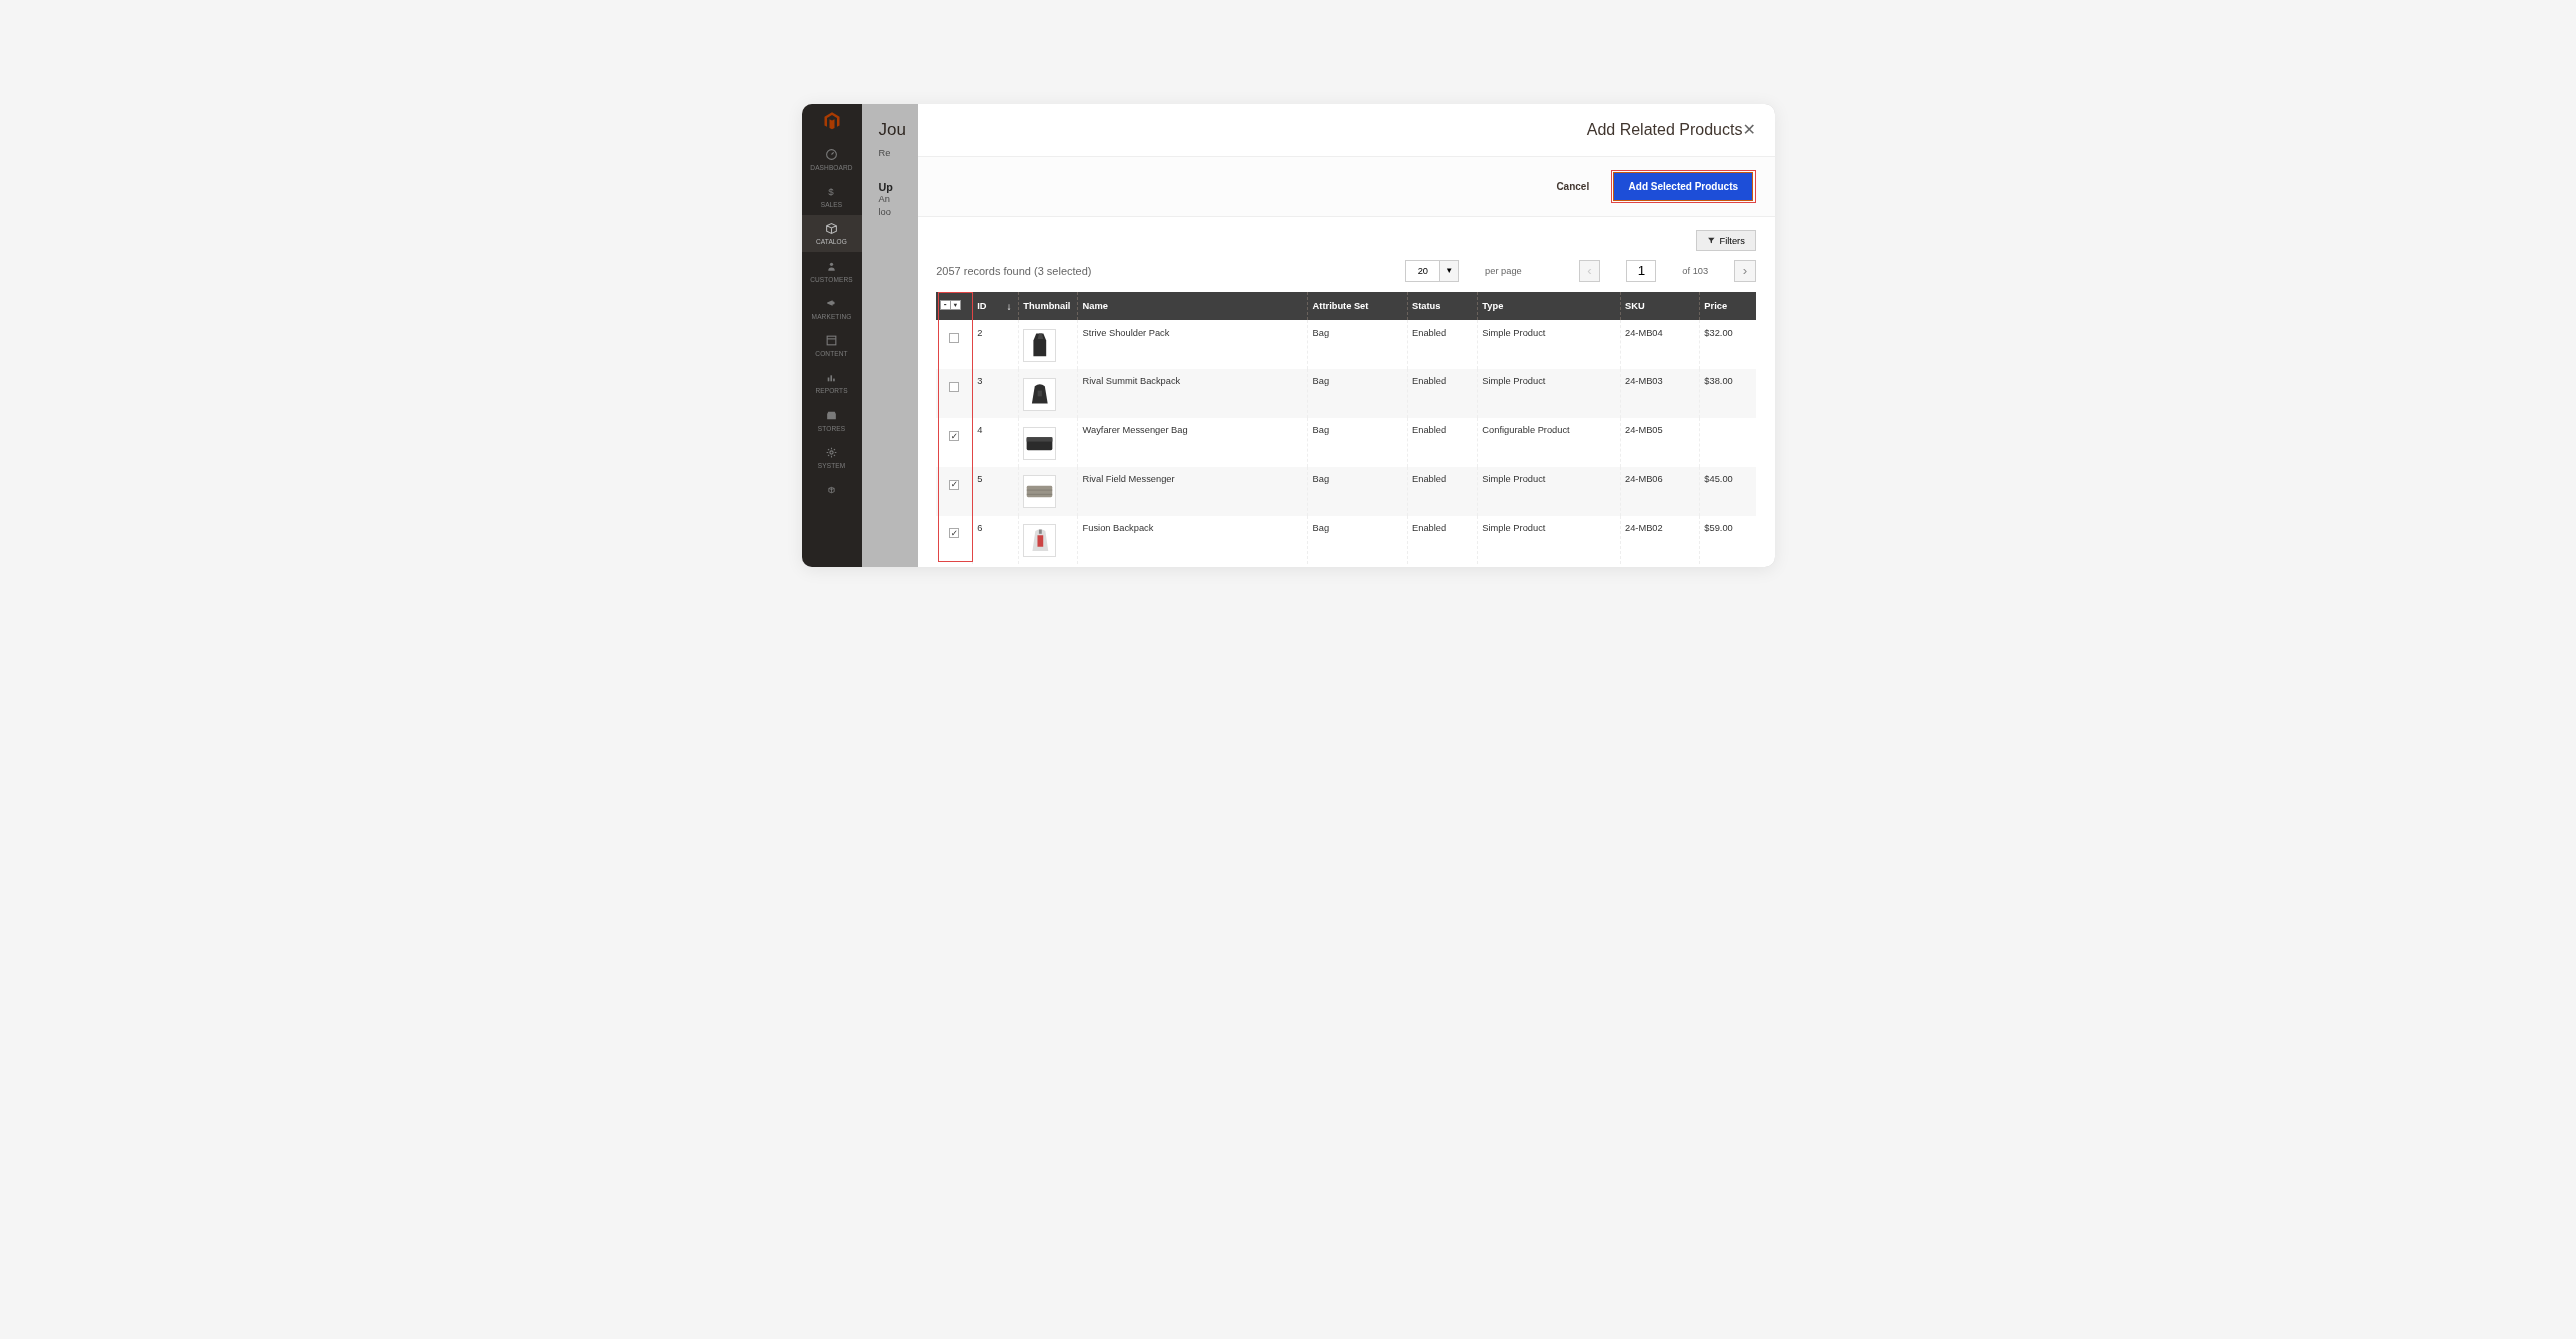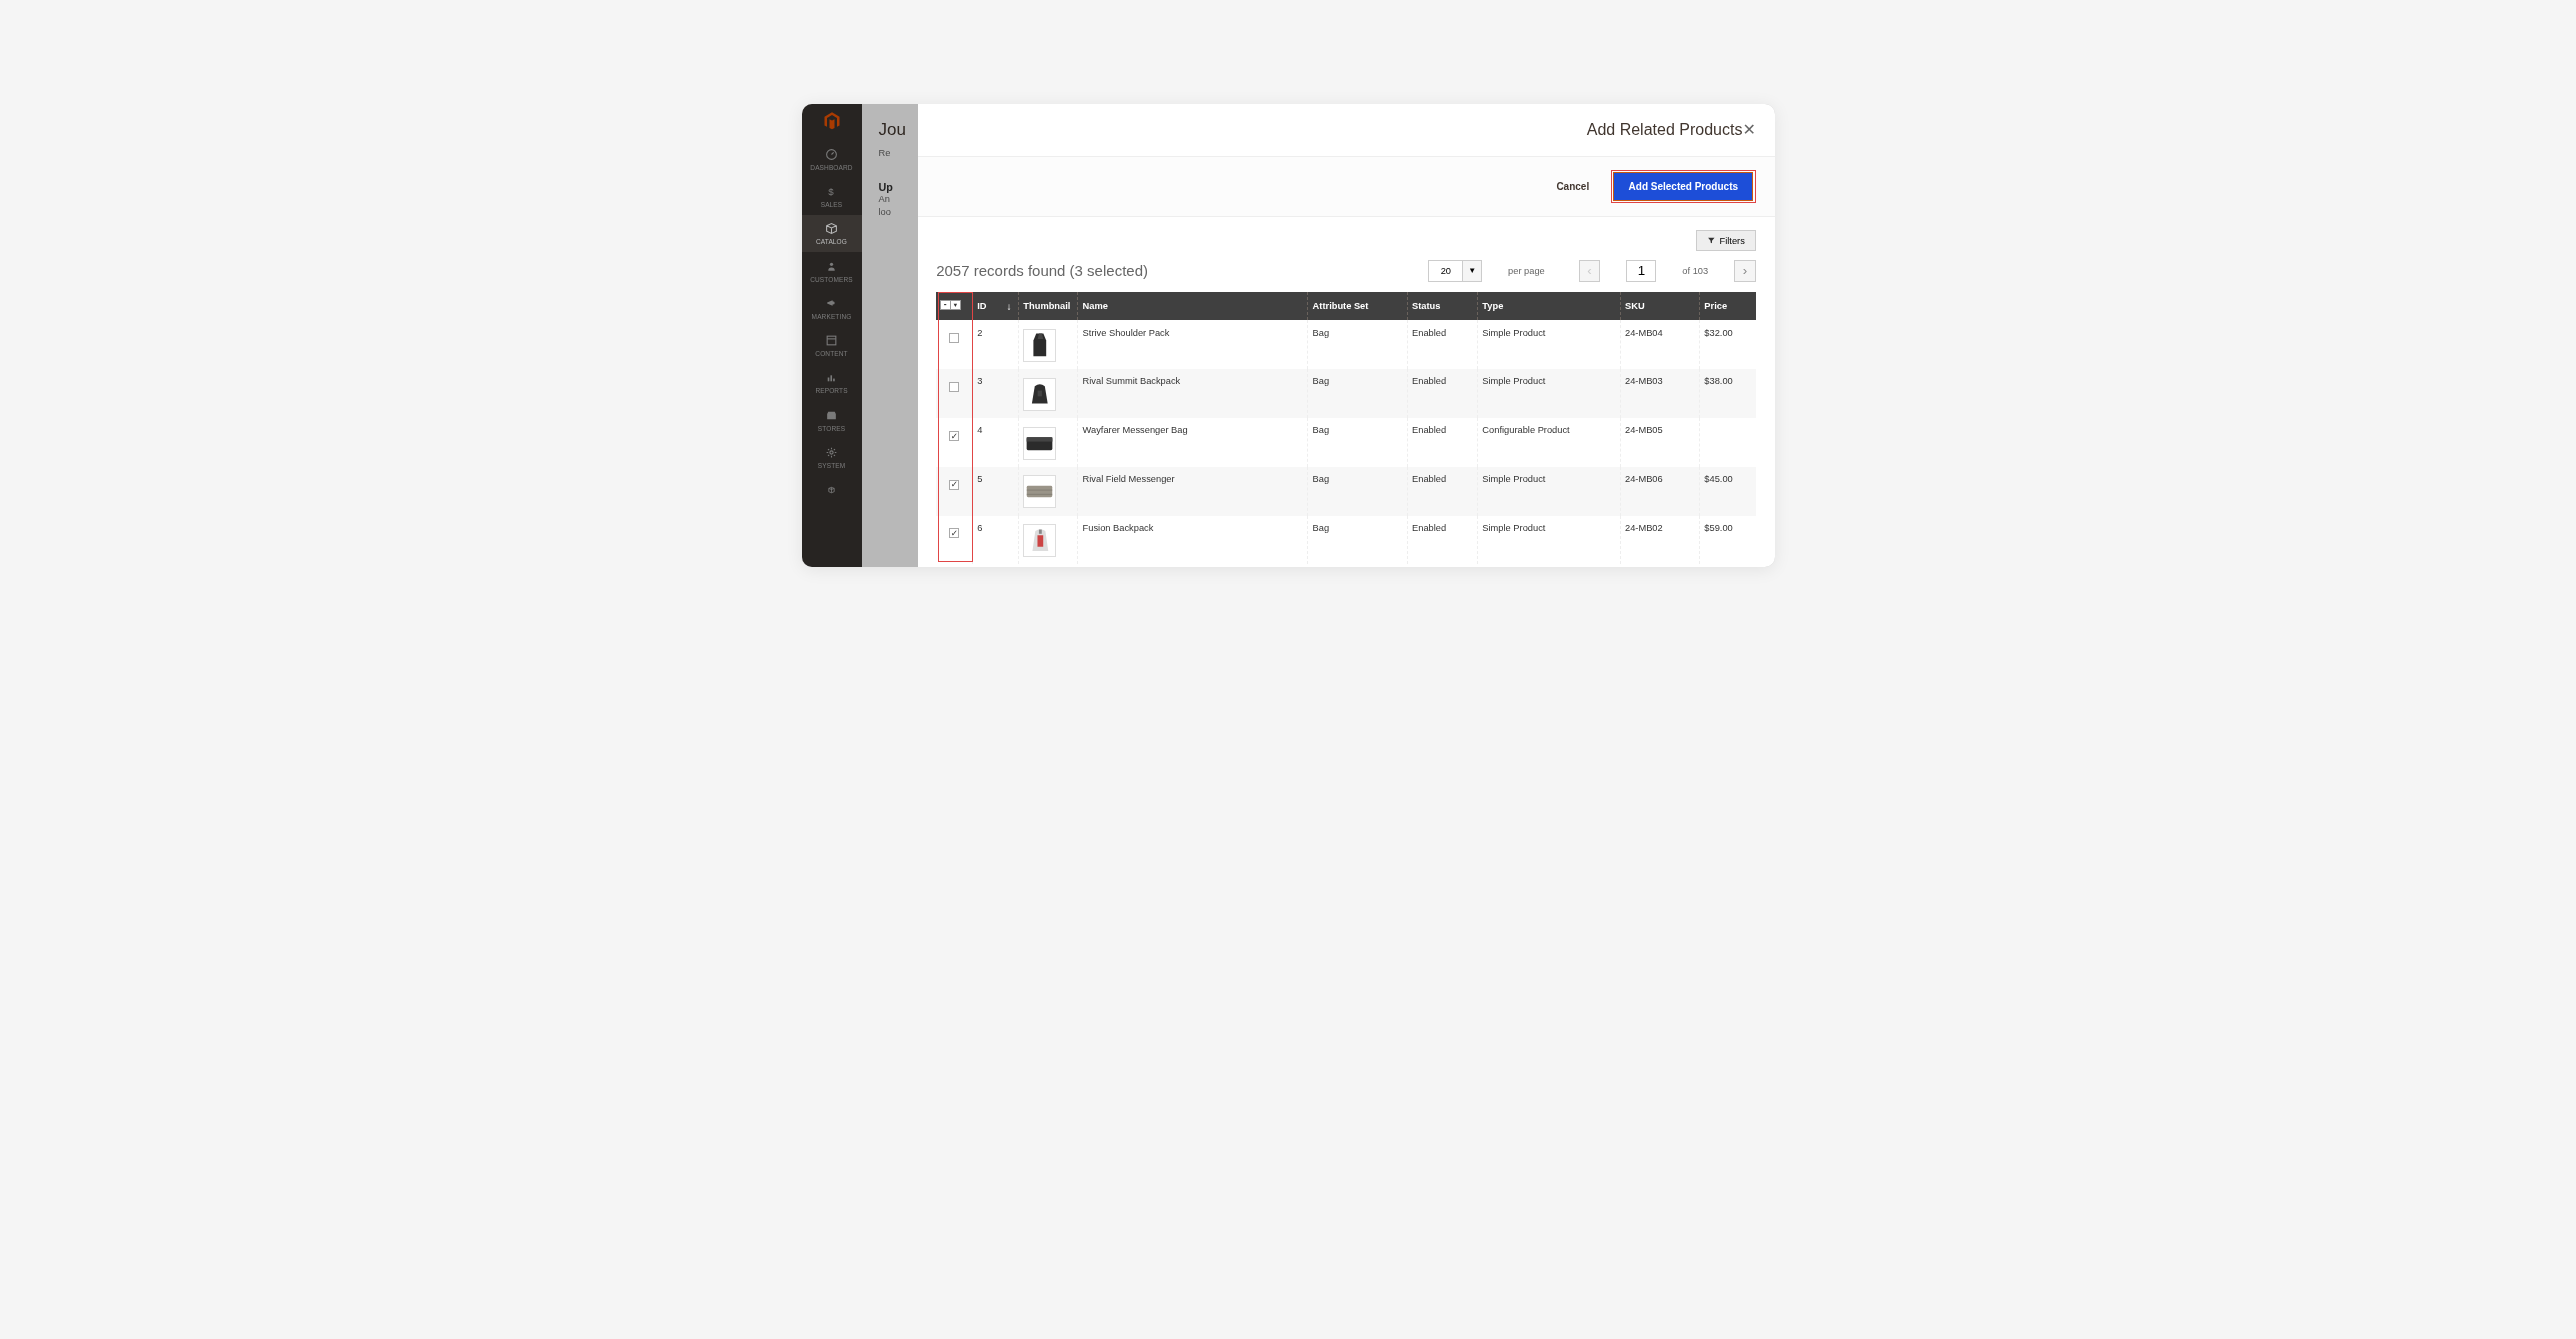--- a/index.html
+++ b/index.html
@@ -156,21 +156,21 @@
   align-items: center;
   gap: 4.3px;
 }
 .records-row {
   display: flex;
   align-items: center;
   justify-content: space-between;
   margin-bottom: 10px;
 }
 .records-left {
-  font-size: 15px;
+  font-size: 11px;
   color: #666;
 }
 .records-right {
   display: flex;
   align-items: center;
   gap: 26px;
 }
 .page-size {
   display: flex;
 }
@@ -184,21 +184,21 @@
 .page-size .size-dd {
   width: 18.7px; height: 21.6px;
   border: 0.7px solid #ccc;
   border-left: none;
   background: #f5f5f5;
   font-size: 8px;
   cursor: pointer;
 }
 .per-page-label {
   color: #666;
-  margin-right: 8px;
+  margin-right: 31px;
 }
 .nav-btn {
   width: 21.6px; height: 21.6px;
   border: 0.7px solid #ccc;
   background: #f5f5f5;
   cursor: pointer;
   color: #888;
 }
 .nav-btn.disabled { color: #ccc; }
 .page-current {

